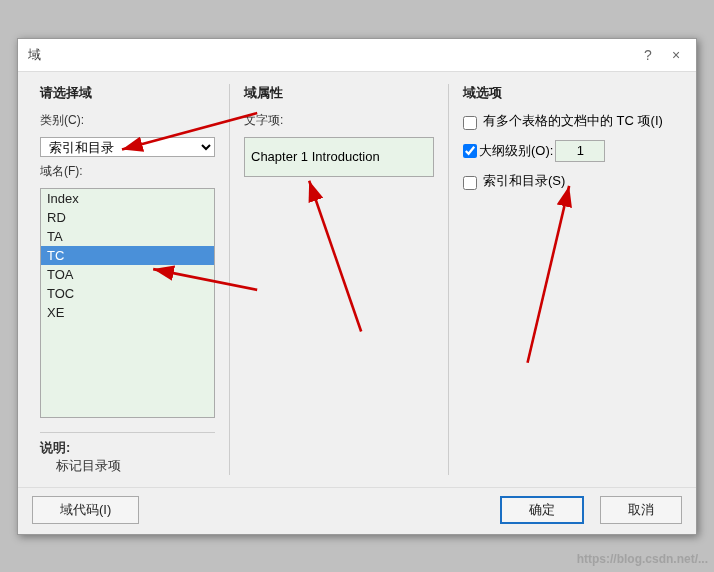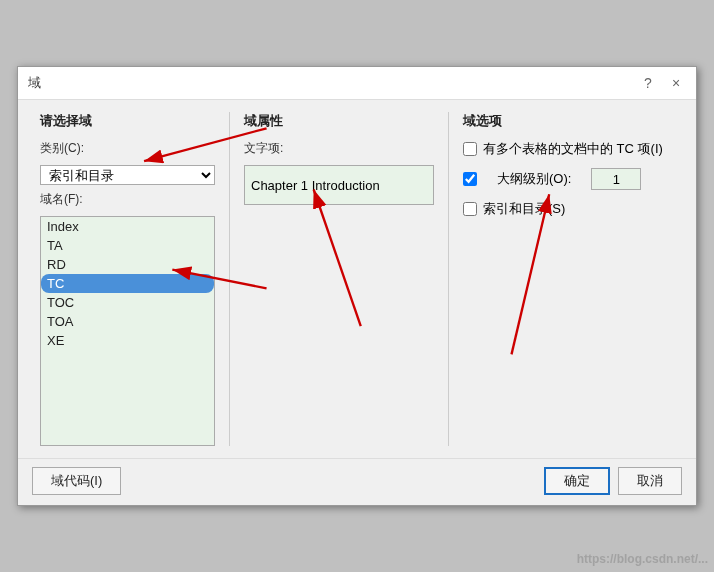--- a/index.html
+++ b/index.html
@@ -104,21 +104,20 @@
     }
     .field-item {
       padding: 2px 6px;
       cursor: pointer;
       color: #222;
       font-size: 13px;
     }
     .field-item.selected {
       background: #4a90d9;
       color: #fff;
-      border-radius: 8px;
     }
     .text-input {
       width: 100%;
       height: 26px;
       border: 1px solid #aaa;
       padding: 19px 6px;
       font-size: 13px;
       font-family: inherit;
       background: #e8f3e8;
     }
@@ -137,33 +136,33 @@
       color: #333;
       margin-left: 16px;
     }
     .options-section {
       display: flex;
       flex-direction: column;
       gap: 10px;
     }
     .checkbox-row {
       display: flex;
-      align-items: center;
+      align-items: flex-end;
       gap: 6px;
       font-size: 13px;
     }
     .checkbox-row input[type=checkbox] {
       width: 14px;
       height: 14px;
       cursor: pointer;
     }
     .outline-row {
       display: flex;
       align-items: center;
-      gap: 20px;
+      gap: 2px;
     }
     .outline-input {
       width: 50px;
       height: 22px;
       border: 1px solid #aaa;
       background: #e8f3e8;
       text-align: center;
       font-size: 13px;
       font-family: inherit;
       padding: 1px 4px;
@@ -175,25 +174,25 @@
       padding: 8px 14px 10px 14px;
       border-top: 1px solid #ddd;
       background: #f0f0f0;
     }
     .footer-left {
       display: flex;
       gap: 8px;
     }
     .footer-right {
       display: flex;
-      gap: 8px;
+      gap: 16px;
     }
     .btn {
       height: 28px;
-      padding: 0 18px;
+      padding: 0 27px;
       border: 1px solid #aaa;
       background: #f5f5f5;
       font-size: 13px;
       font-family: inherit;
       cursor: pointer;
       color: #222;
     }
     .btn-primary {
       border: 2px solid #1a6fc4;
       background: #f5f5f5;
@@ -245,27 +244,31 @@
         <span>类别(C):</span>
       </div>
       <select class="category-select">
         <option>索引和目录</option>
       </select>
       <div class="label">
         <span>域名(F):</span>
       </div>
       <div class="field-list" id="field-list">
       <div class="field-item">Index</div>
+          <div class="field-item">RD</div>
           <div class="field-item">TA</div>
-          <div class="field-item">RD</div>
           <div class="field-item selected">TC</div>
+          <div class="field-item">TOA</div>
           <div class="field-item">TOC</div>
-          <div class="field-item">TOA</div>
           <div class="field-item">XE</div>
         </div>
+      <div class="description-area">
+        <div class="description-title">说明:</div>
+        <div class="description-text">标记目录项</div>
+      </div>
     </div>
 
     <div class="divider-v"></div>
 
     <div class="section section-middle">
       <div class="section-title">域属性</div>
       <div class="label">文字项:</div>
       <input class="text-input" type="text" value="Chapter 1 Introduction" style="">
     </div>
 

